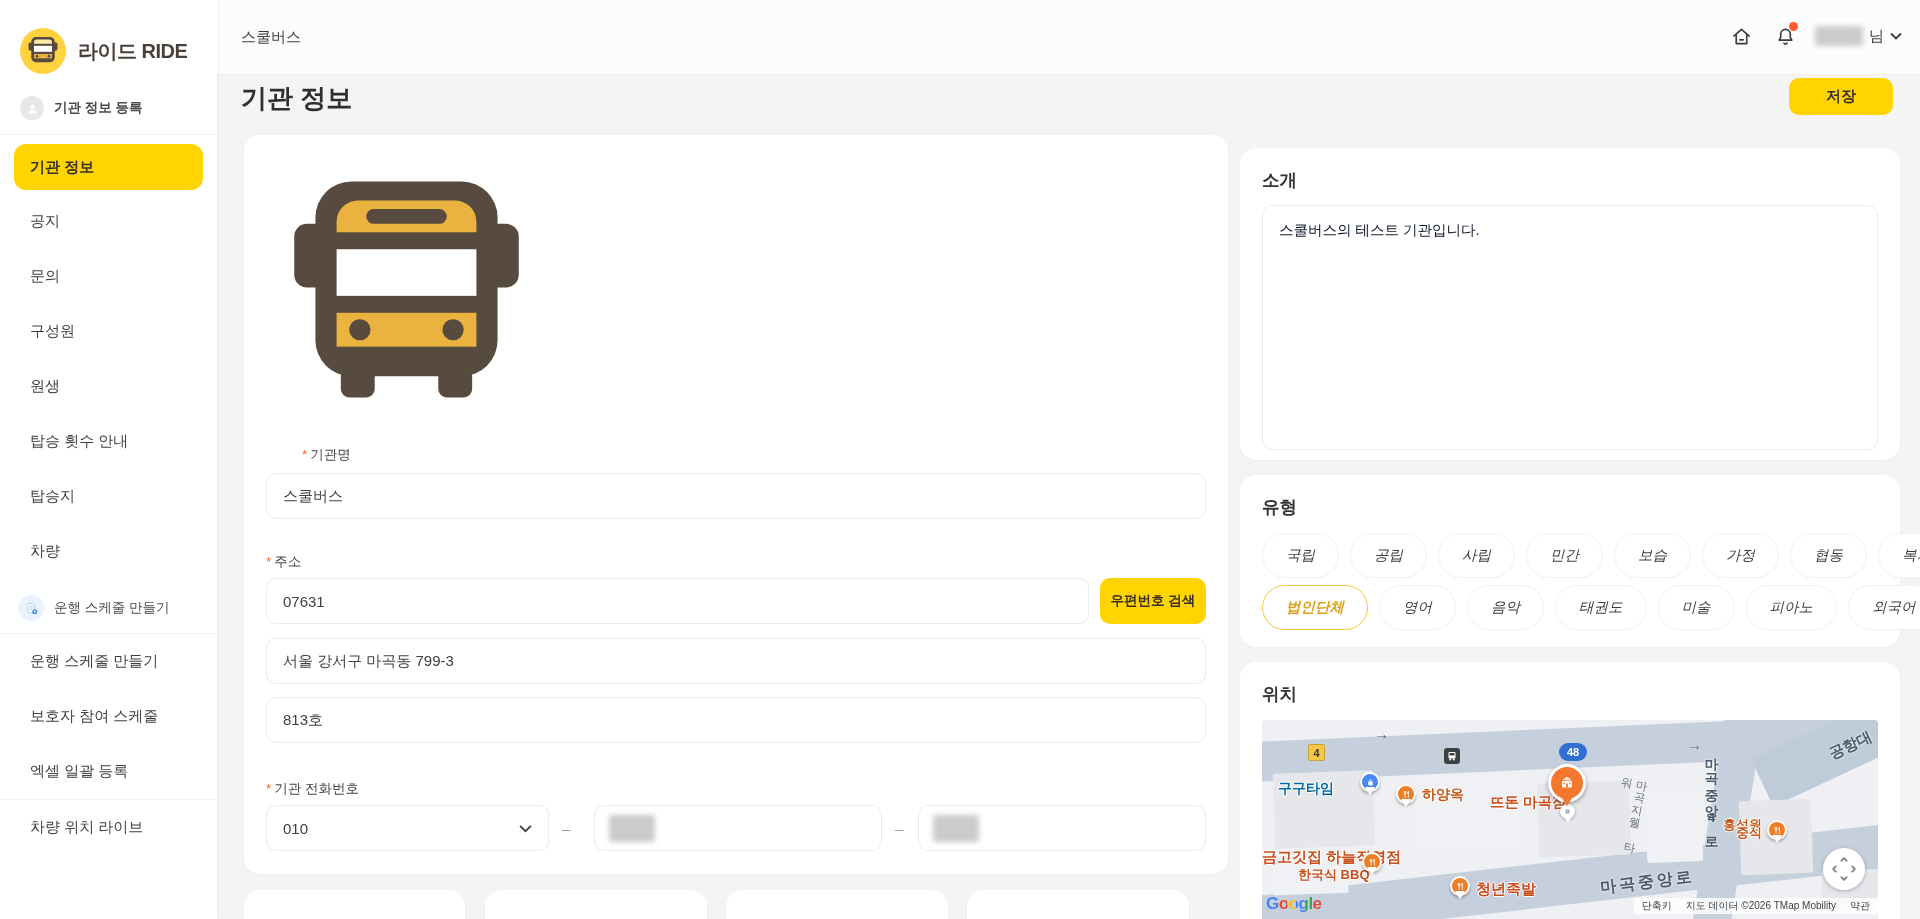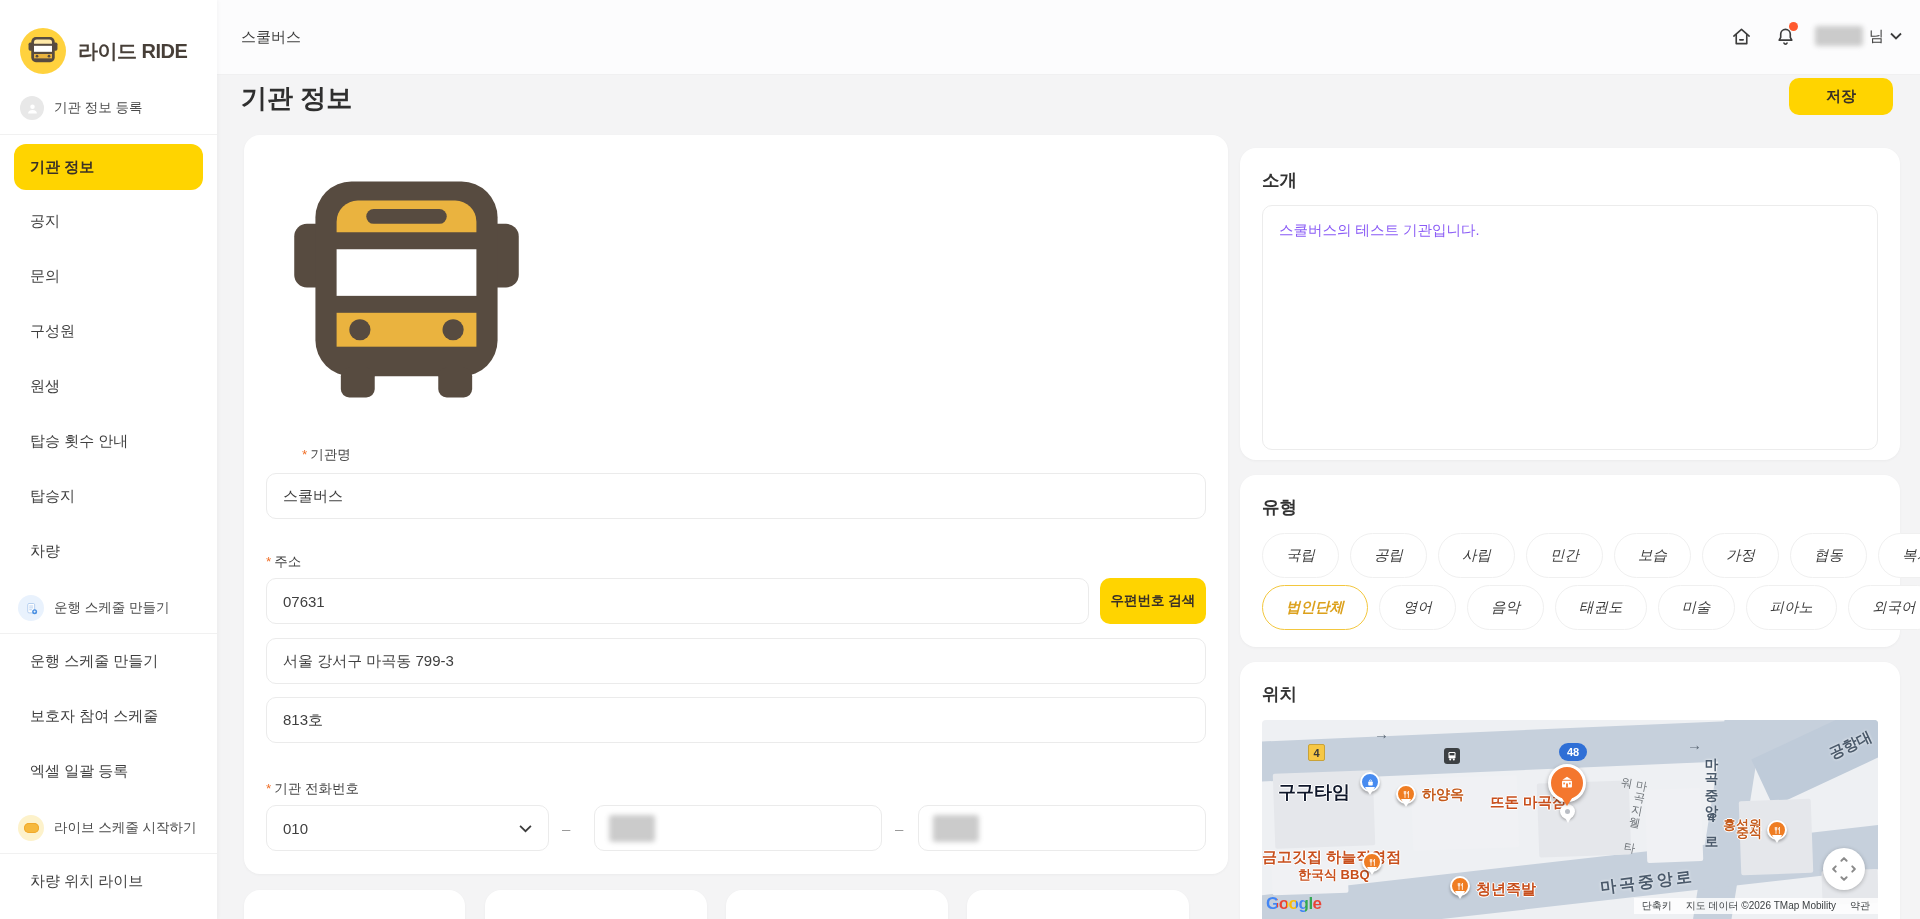--- a/index.html
+++ b/index.html
@@ -7,21 +7,21 @@
   body { font-family:"Liberation Sans","DejaVu Sans",sans-serif; background:#f4f4f5; position:relative; color:#3c3c3c; }
   svg { display:block; }
 
   
   .sidebar { position:absolute; left:0; top:0; width:217px; height:919px; background:#fff; box-shadow:1px 0 4px rgba(0,0,0,.04); z-index:20; }
   .logo-row { display:flex; align-items:center; gap:12px; padding:28px 0 0 20px; cursor:pointer; }
   .logo-avatar { width:46px; height:46px; border-radius:50%; background:#ffd23e; display:flex; align-items:center; justify-content:center; overflow:hidden; }
   .logo-title { font-size:20px; font-weight:bold; color:#473f38; letter-spacing:-0.5px; }
   .register-row { display:flex; align-items:center; gap:10px; padding:22px 0 14px 20px; cursor:pointer; }
   .register-icon { width:24px; height:24px; border-radius:50%; background:#e8e8e8; display:flex; align-items:center; justify-content:center; }
-  .register-label { font-size:13.5px; color:#4a4a4a; }
+  .register-label { font-size:13.5px; color:#4a4a4a;font-weight:bold; }
   .sb-divider { height:1px; background:#f1f1f1; margin:0 0 0 0; }
   .sb-menu { padding-top:4px; }
   .sb-item { height:55px; display:flex; align-items:center; padding-left:30px; font-size:15px; color:#3f3f3f; cursor:pointer; }
   .sb-item.active { height:46px; margin:5px 14px 4px 14px; padding-left:16px; background:#FFD400; border-radius:12px; font-weight:bold; color:#3a3126; }
   .sb-sec-head { display:flex; align-items:center; gap:10px; padding:16px 0 12px 18px; }
   .sb-sec-label { font-size:13.5px; color:#4a4a4a; }
   .sec-icon { width:26px; height:26px; border-radius:50%; display:flex; align-items:center; justify-content:center; }
   .sec-icon.blue { background:#e9f2fd; }
   .sec-icon.yellow { background:#fdf2cb; }
   .live-pill { width:15px; height:10px; border-radius:5px; background:#f6b93d; box-shadow:inset 0 0 0 1px #f0a92c; }
@@ -51,21 +51,21 @@
   .req { color:#f06f28; margin-right:3px; }
   .input { position:absolute; height:46px; border:1.5px solid #ebebeb; border-radius:10px; background:#fff; font-size:15px; color:#3f3f3f; padding:0 16px; font-family:inherit; outline:none; }
   .select-box { position:absolute; height:46px; border:1.5px solid #ebebeb; border-radius:10px; background:#fff; display:flex; align-items:center; justify-content:space-between; padding:0 16px; font-size:15px; color:#3f3f3f; cursor:pointer; }
   .dash { position:absolute; font-size:15px; color:#9a9a9a; }
   .redact-input { position:absolute; height:46px; border:1.5px solid #ebebeb; border-radius:10px; background:#fff; display:flex; align-items:center; padding:0 14px; }
   .redact.blob { width:46px; height:27px; }
   .postal-btn { position:absolute; width:106px; height:46px; background:#FFD400; border:none; border-radius:10px; font-size:13.5px; font-weight:bold; color:#3a3126; cursor:pointer; font-family:inherit; }
 
   
   .intro-card { left:1240px; top:148px; width:660px; height:312px; padding:20px 22px; }
-  .intro-box { margin-top:13px; width:616px; height:245px; border:1.5px solid #ececec; border-radius:10px; padding:14px 16px; font-size:14.5px; color:#8b5cf6; line-height:1.4; }
+  .intro-box { margin-top:13px; width:616px; height:245px; border:1.5px solid #ececec; border-radius:10px; padding:14px 16px; font-size:14.5px; color:#0f172a; line-height:1.4; }
 
   
   .types-card { left:1240px; top:475px; width:660px; height:172px; padding:20px 22px; }
   .chip-rows { margin-top:14px; display:flex; flex-direction:column; gap:7px; }
   .chip-row { display:flex; gap:11px; }
   .chip { height:45px; padding:12px 23px; border:1.5px solid #f0f0f0; border-radius:23px; background:#fff; display:inline-flex; align-items:center; font-size:14.5px; color:#3d3d3d; cursor:pointer; white-space:nowrap;font-style:italic; }
   .chip.selected { border-color:#f3c73e; color:#dca11d; font-weight:bold; }
 
   
   .loc-card { left:1240px; top:662px; width:660px; height:300px; padding:20px 22px; }
@@ -148,26 +148,20 @@
           <path d="M17 15.3v3.4M15.3 17h3.4" stroke="#fff" stroke-width="1.2"></path>
         </svg>
     </span>
     <span class="sb-sec-label">운행 스케줄 만들기</span>
   </div>
   <div class="sb-divider"></div>
   <div class="sb-item">운행 스케줄 만들기</div>
   <div class="sb-item">보호자 참여 스케줄</div>
   <div class="sb-item">엑셀 일괄 등록</div>
 
-  <div class="sb-sec-head">
-    <span class="sec-icon yellow">
-        <span class="live-pill"></span>
-      </span>
-    <span class="sb-sec-label">라이브 스케줄 시작하기</span>
-  </div>
   <div class="sb-divider"></div>
   <div class="sb-item">차량 위치 라이브</div>
 </aside>
 
 <header class="topbar">
   <div class="breadcrumb">스쿨버스</div>
   <div class="top-right">
     <div class="icon-btn">
       <svg width="23" height="23" viewBox="0 0 24 24" fill="none" stroke="#3c3c3c" stroke-width="1.7" stroke-linecap="round" stroke-linejoin="round">
           <path d="M4 11.5L12 4.5l8 7"></path>
@@ -302,21 +296,21 @@
           <circle cx="6.8" cy="8.6" r="1" fill="#fff"></circle>
         </svg>
     </div>
     <div class="badge48" style="left:297px; top:23px;">48</div>
 
     <span class="map-label vtext" style="left:440px; top:28px; font-size:13.5px;">마곡중앙4로</span>
     <span class="map-label" style="left:566px; top:16px; font-size:15px; transform:rotate(-25deg);">공항대</span>
     <span class="map-label" style="left:338px; top:152px; font-size:16px; transform:rotate(-7deg); letter-spacing:3px;">마곡중앙로</span>
     <span class="vtext" style="position:absolute; left:352px; top:50px; height:78px; font-size:11.5px; color:#6d7277; transform:rotate(11deg); letter-spacing:1px;">마곡지웰 타워</span>
 
-    <span class="poi-label" style="left:16px; top:60px; font-size:18px; color:#0f172a;">구구타임</span>
+    <span class="poi-label" style="left:16px; top:60px; font-size:14px; color:#0369a1;">구구타임</span>
     <div class="pin blue" style="left:98px; top:52px;">
       <svg width="9" height="9" viewBox="0 0 12 12">
           <rect x="3" y="4.5" width="6" height="5.5" rx="1" fill="#fff"></rect>
           <path d="M4.5 4.5V4a1.5 1.5 0 0 1 3 0v.5" stroke="#fff" stroke-width="1" fill="none"></path>
         </svg>
     </div>
     <div class="pin" style="left:134px; top:64px;">
       <svg width="9" height="9" viewBox="0 0 12 12" fill="none" stroke="#fff" stroke-width="1.1" stroke-linecap="round">
           <path d="M4 2v8M3 2v2.5a1 1 0 0 0 2 0V2M8.5 2v8M8.5 2c-1.3.5-1.6 3.2-.2 3.6"></path>
         </svg>

